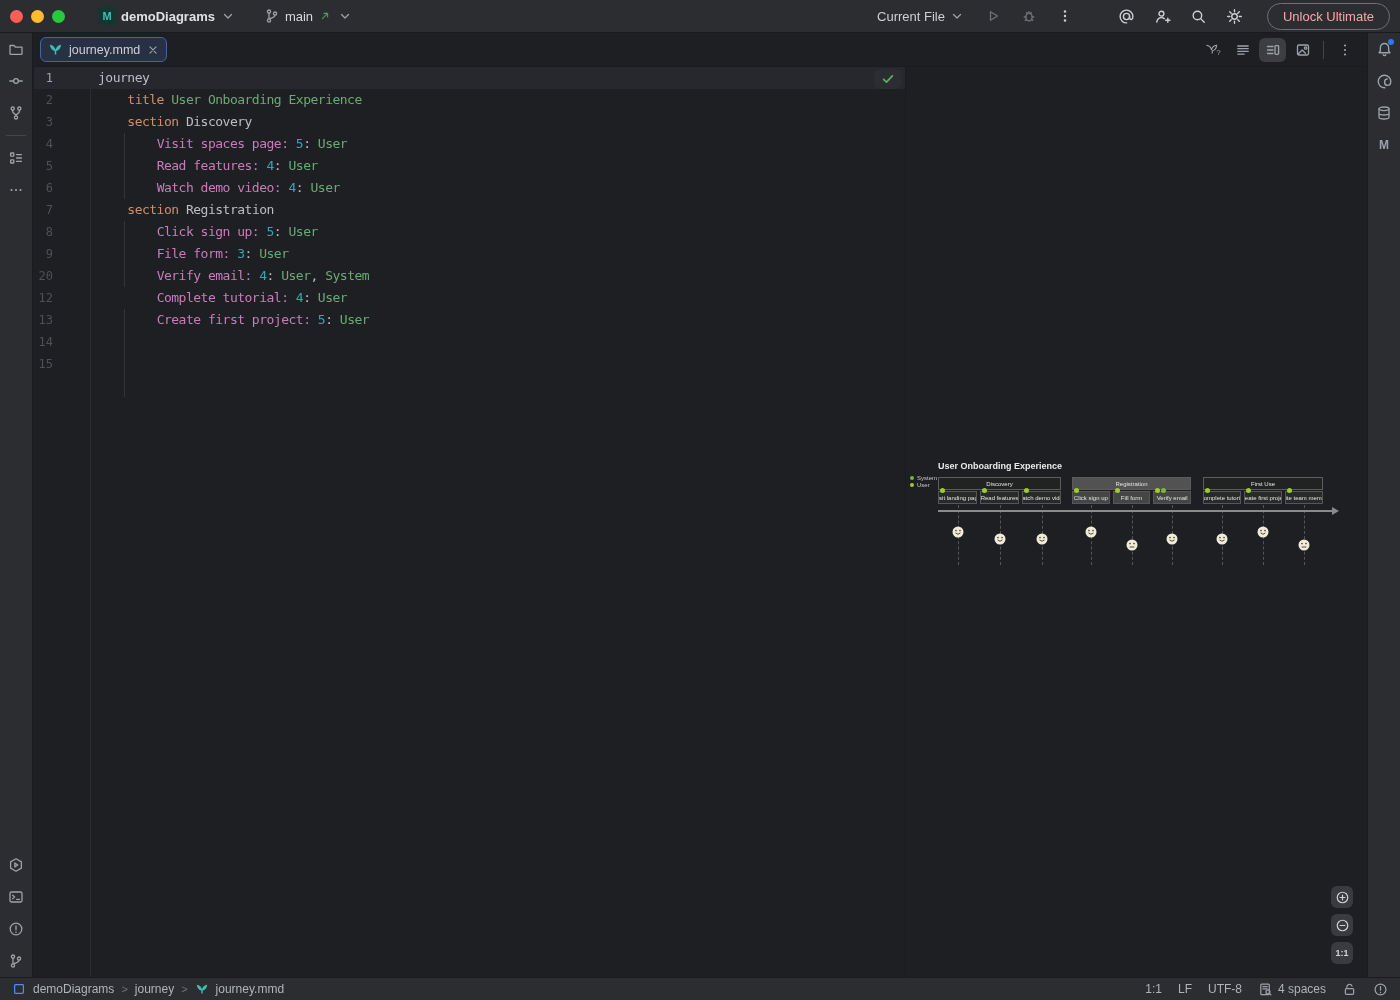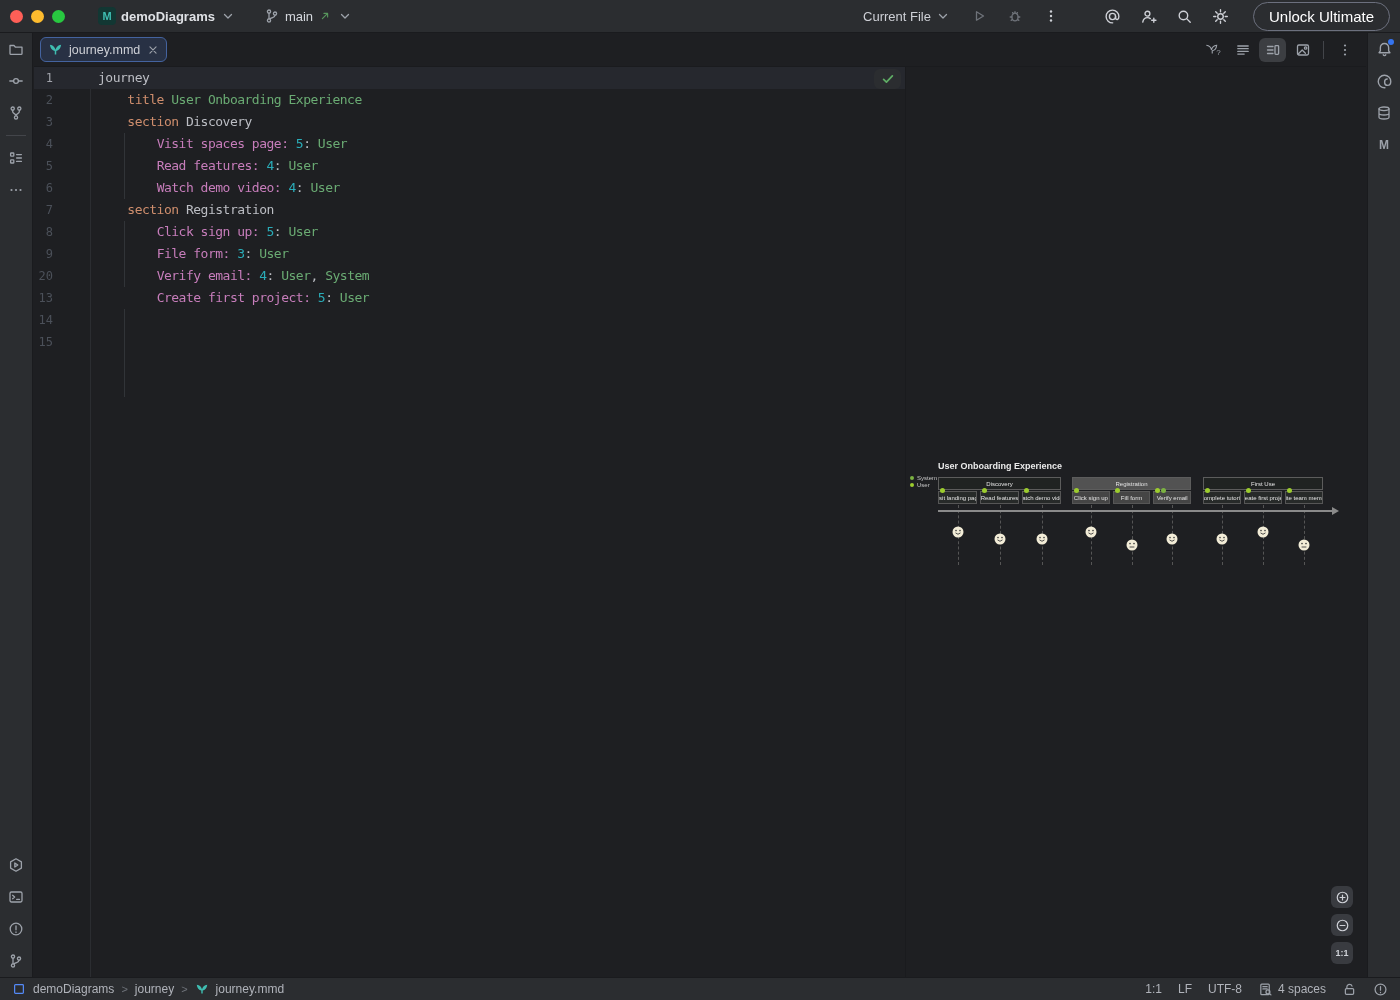--- a/index.html
+++ b/index.html
@@ -15,21 +15,21 @@
   .tl { width:13px; height:13px; border-radius:50%; }
   .tl.r { background:#ff5f57; } .tl.y { background:#febc2e; } .tl.g { background:#28c840; }
   .widget { display:flex; align-items:center; gap:5px; padding:3px 7px; border-radius:6px; }
   .proj-logo { width:18px; height:18px; border-radius:4px; background:#123733; color:#3fbdb1;
                font-weight:bold; font-size:11px; display:flex; align-items:center; justify-content:center; }
   .proj-name { font-weight:bold; color:#dfe1e5; }
   .branch-name { color:#d5d8de; }
   .tb-right { margin-left:auto; display:flex; align-items:center; gap:8px; }
   .runcfg { display:flex; align-items:center; gap:4px; color:#ced0d6; padding:3px 6px; }
   .tbtn { width:28px; height:26px; border-radius:6px; display:flex; align-items:center; justify-content:center; }
-  .unlock-btn { border:1px solid #6c707e; background:transparent; color:#ffffff; font-size:15px;
+  .unlock-btn { border:1px solid #6c707e; background:transparent; color:#fca5a5; font-size:13px;
                 border-radius:20px; padding:5px 15px; margin-left:10px; font-family:inherit; }
 
   
   .stripe { position:absolute; top:33px; bottom:23px; width:33px; background:#2b2d30;
             display:flex; flex-direction:column; align-items:center; }
   .stripe.left { left:0; border-right:1px solid #1a1b1e; }
   .stripe.right { right:0; border-left:1px solid #1a1b1e; }
   .sicon { width:33px; height:32px; display:flex; align-items:center; justify-content:center; color:#9da2aa; }
   .sdivider { width:20px; height:1px; background:#43454a; margin:6px 0; }
   .sspacer { flex:1; }
@@ -347,20 +347,21 @@
             <div class="cl cur"><span class="gut">1</span><span class="src"><span class="tk-p">journey</span></span></div>
             <div class="cl"><span class="gut">2</span><span class="src"><span class="tk-p">    </span><span class="tk-k">title</span><span class="tk-p"> </span><span class="tk-s">User Onboarding Experience</span></span></div>
             <div class="cl"><span class="gut">3</span><span class="src"><span class="tk-p">    </span><span class="tk-k">section</span><span class="tk-p"> Discovery</span></span></div>
             <div class="cl"><span class="gut">4</span><span class="src"><span class="tk-p">        </span><span class="tk-t">Visit spaces page:</span><span class="tk-p"> </span><span class="tk-n">5</span><span class="tk-p">: </span><span class="tk-s">User</span></span></div>
             <div class="cl"><span class="gut">5</span><span class="src"><span class="tk-p">        </span><span class="tk-t">Read features:</span><span class="tk-p"> </span><span class="tk-n">4</span><span class="tk-p">: </span><span class="tk-s">User</span></span></div>
             <div class="cl"><span class="gut">6</span><span class="src"><span class="tk-p">        </span><span class="tk-t">Watch demo video:</span><span class="tk-p"> </span><span class="tk-n">4</span><span class="tk-p">: </span><span class="tk-s">User</span></span></div>
             <div class="cl"><span class="gut">7</span><span class="src"><span class="tk-p">    </span><span class="tk-k">section</span><span class="tk-p"> Registration</span></span></div>
             <div class="cl"><span class="gut">8</span><span class="src"><span class="tk-p">        </span><span class="tk-t">Click sign up:</span><span class="tk-p"> </span><span class="tk-n">5</span><span class="tk-p">: </span><span class="tk-s">User</span></span></div>
             <div class="cl"><span class="gut">9</span><span class="src"><span class="tk-p">        </span><span class="tk-t">File form:</span><span class="tk-p"> </span><span class="tk-n">3</span><span class="tk-p">: </span><span class="tk-s">User</span></span></div>
             <div class="cl"><span class="gut">20</span><span class="src"><span class="tk-p">        </span><span class="tk-t">Verify email:</span><span class="tk-p"> </span><span class="tk-n">4</span><span class="tk-p">: </span><span class="tk-s">User</span><span class="tk-p">, </span><span class="tk-s">System</span></span></div>
+            <div class="cl"><span class="gut">12</span><span class="src"><span class="tk-p">        </span><span class="tk-t">Complete tutorial:</span><span class="tk-p"> </span><span class="tk-n">4</span><span class="tk-p">: </span><span class="tk-s">User</span></span></div>
             <div class="cl"><span class="gut">13</span><span class="src"><span class="tk-p">        </span><span class="tk-t">Create first project:</span><span class="tk-p"> </span><span class="tk-n">5</span><span class="tk-p">: </span><span class="tk-s">User</span></span></div>
             <div class="cl"><span class="gut">14</span></div>
             <div class="cl"><span class="gut">15</span><span class="src"></span></div>
           </div>
         <div class="guide" style="top:66px;height:66px"></div>
         <div class="guide" style="top:154px;height:66px"></div>
         <div class="guide" style="top:242px;height:88px"></div>
         <div class="check-widget">
           <svg width="14" height="14" viewBox="0 0 16 16">
               <path fill="none" stroke="#5fad65" stroke-width="2" stroke-linecap="round" stroke-linejoin="round" d="M3 8.5l3.2 3L13 4.5"></path>

